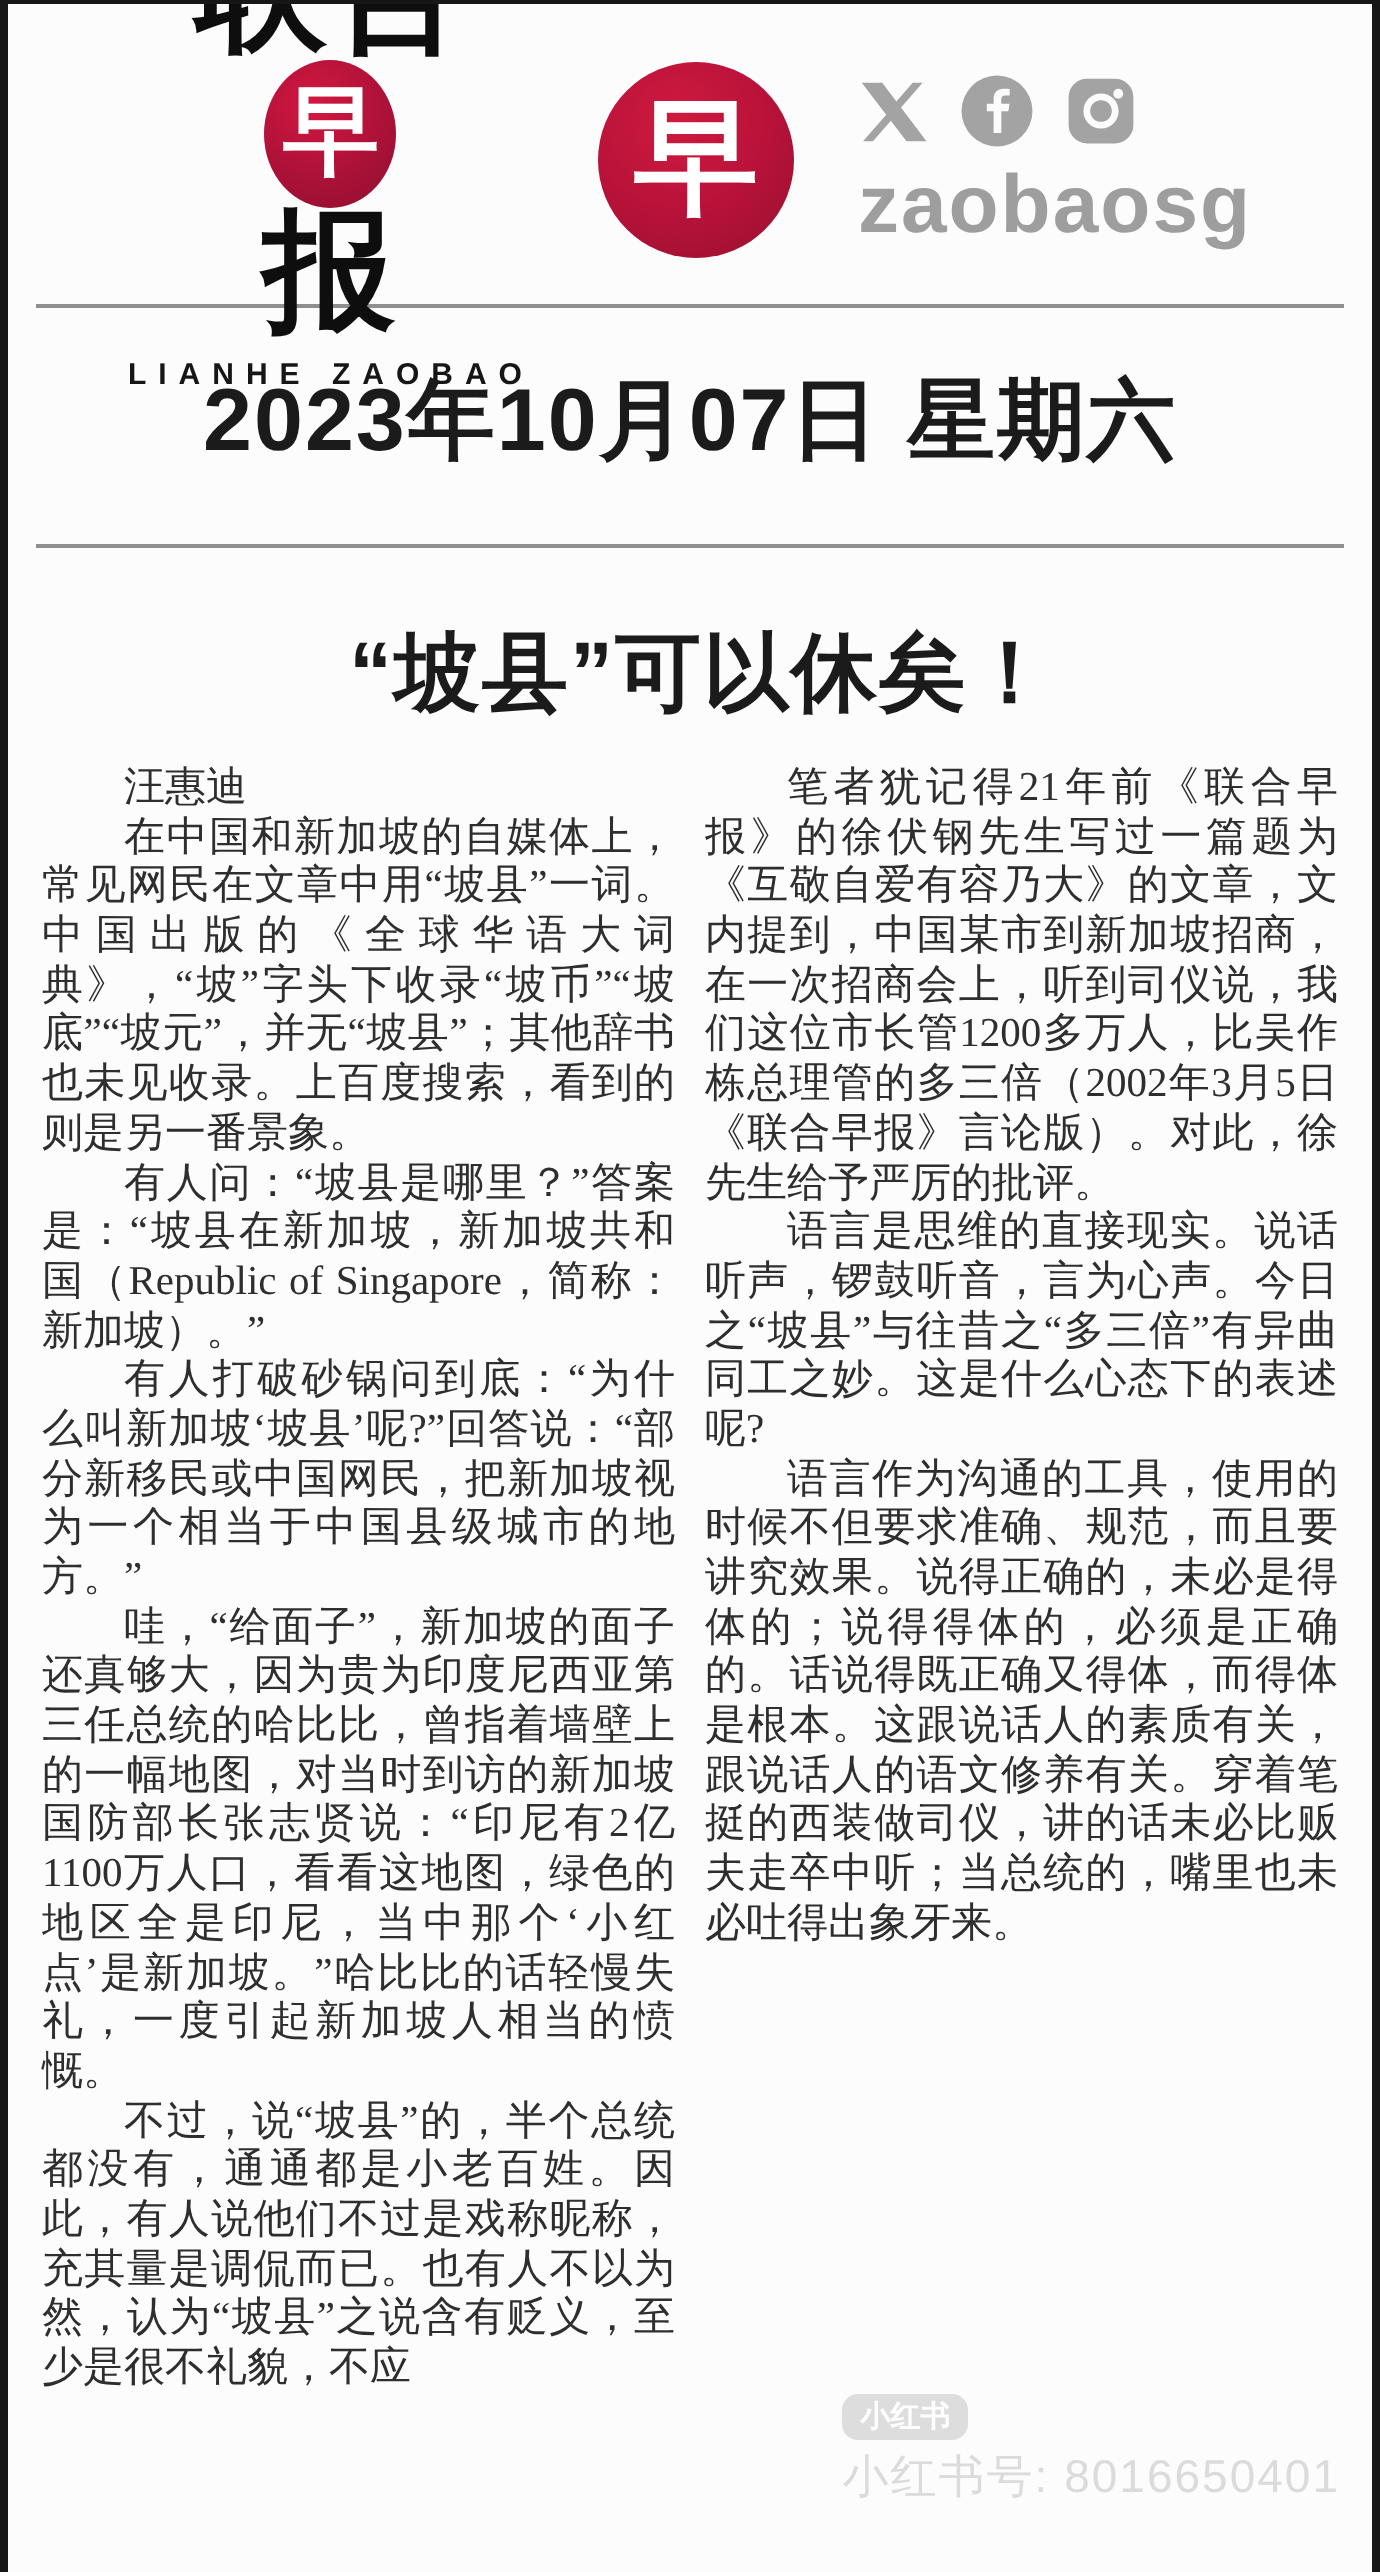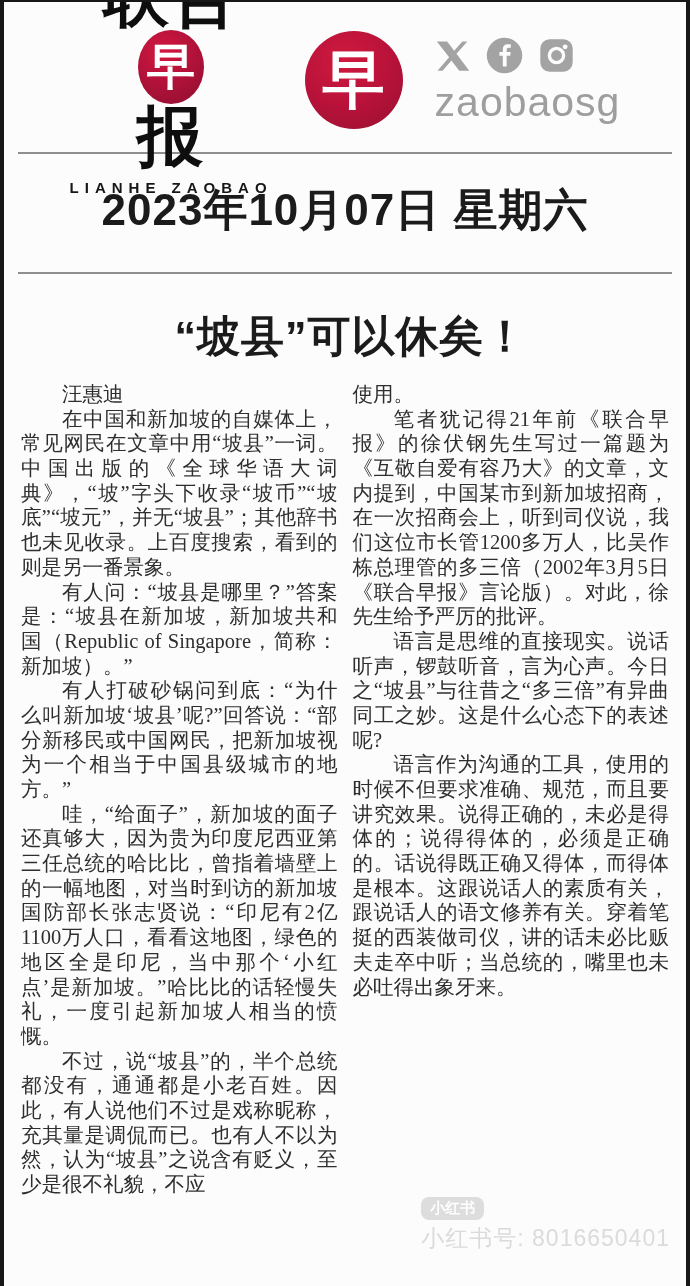--- a/index.html
+++ b/index.html
@@ -47,21 +47,21 @@
     background:radial-gradient(circle at 40% 30%, #d01a3e 0%, #b9123a 50%, #96102f 100%);
     display:flex; align-items:center; justify-content:center;
     flex:0 0 auto;
   }
   .app-badge span { color:#fff; font-size:62px; font-weight:900; line-height:1; font-family:"Liberation Serif","DejaVu Serif",serif; }
   .social-block { display:flex; flex-direction:column; align-items:flex-start; gap:8px; }
   .icons-row { display:flex; align-items:center; gap:15px; }
   .icons-row svg { display:block; }
   .social-handle {
     font-family:"Liberation Sans","DejaVu Sans",sans-serif;
-    font-size:41px; line-height:1; color:#9e9e9e; letter-spacing:1px;
+    font-size:41px; line-height:1; color:#9e9e9e; letter-spacing:1px;font-weight:bold;
   }
 
   
   .rule { border:none; border-top:2px solid #8f8f8f; margin:0 14px; }
   .date-bar {
     text-align:center;
     font-family:"Liberation Sans","DejaVu Sans",sans-serif;
     font-weight:700; font-size:44px; color:#1b1b1b;
     padding:27px 0 32px;
     letter-spacing:1px;
@@ -154,21 +154,20 @@
   <div class="columns">
     <div class="col">
       <p class="author">汪惠迪</p>
       <p>在中国和新加坡的自媒体上，常见网民在文章中用“坡县”一词。中国出版的《全球华语大词典》，“坡”字头下收录“坡币”“坡底”“坡元”，并无“坡县”；其他辞书也未见收录。上百度搜索，看到的则是另一番景象。</p>
       <p>有人问：“坡县是哪里？”答案是：“坡县在新加坡，新加坡共和国（Republic of Singapore，简称：新加坡）。”</p>
       <p>有人打破砂锅问到底：“为什么叫新加坡‘坡县’呢?”回答说：“部分新移民或中国网民，把新加坡视为一个相当于中国县级城市的地方。”</p>
       <p>哇，“给面子”，新加坡的面子还真够大，因为贵为印度尼西亚第三任总统的哈比比，曾指着墙壁上的一幅地图，对当时到访的新加坡国防部长张志贤说：“印尼有2亿1100万人口，看看这地图，绿色的地区全是印尼，当中那个‘小红点’是新加坡。”哈比比的话轻慢失礼，一度引起新加坡人相当的愤慨。</p>
       <p>不过，说“坡县”的，半个总统都没有，通通都是小老百姓。因此，有人说他们不过是戏称昵称，充其量是调侃而已。也有人不以为然，认为“坡县”之说含有贬义，至少是很不礼貌，不应</p>
     </div>
     <div class="col">
-      <p class="cont">使用。</p>
       <p>笔者犹记得21年前《联合早报》的徐伏钢先生写过一篇题为《互敬自爱有容乃大》的文章，文内提到，中国某市到新加坡招商，在一次招商会上，听到司仪说，我们这位市长管1200多万人，比吴作栋总理管的多三倍（2002年3月5日《联合早报》言论版）。对此，徐先生给予严厉的批评。</p>
       <p>语言是思维的直接现实。说话听声，锣鼓听音，言为心声。今日之“坡县”与往昔之“多三倍”有异曲同工之妙。这是什么心态下的表述呢?</p>
       <p>语言作为沟通的工具，使用的时候不但要求准确、规范，而且要讲究效果。说得正确的，未必是得体的；说得得体的，必须是正确的。话说得既正确又得体，而得体是根本。这跟说话人的素质有关，跟说话人的语文修养有关。穿着笔挺的西装做司仪，讲的话未必比贩夫走卒中听；当总统的，嘴里也未必吐得出象牙来。</p>
 
     </div>
   </div>
 
   <div class="watermark">
     <span class="wm-badge">小红书</span>
     <div class="wm-text">小红书号: 8016650401</div>

